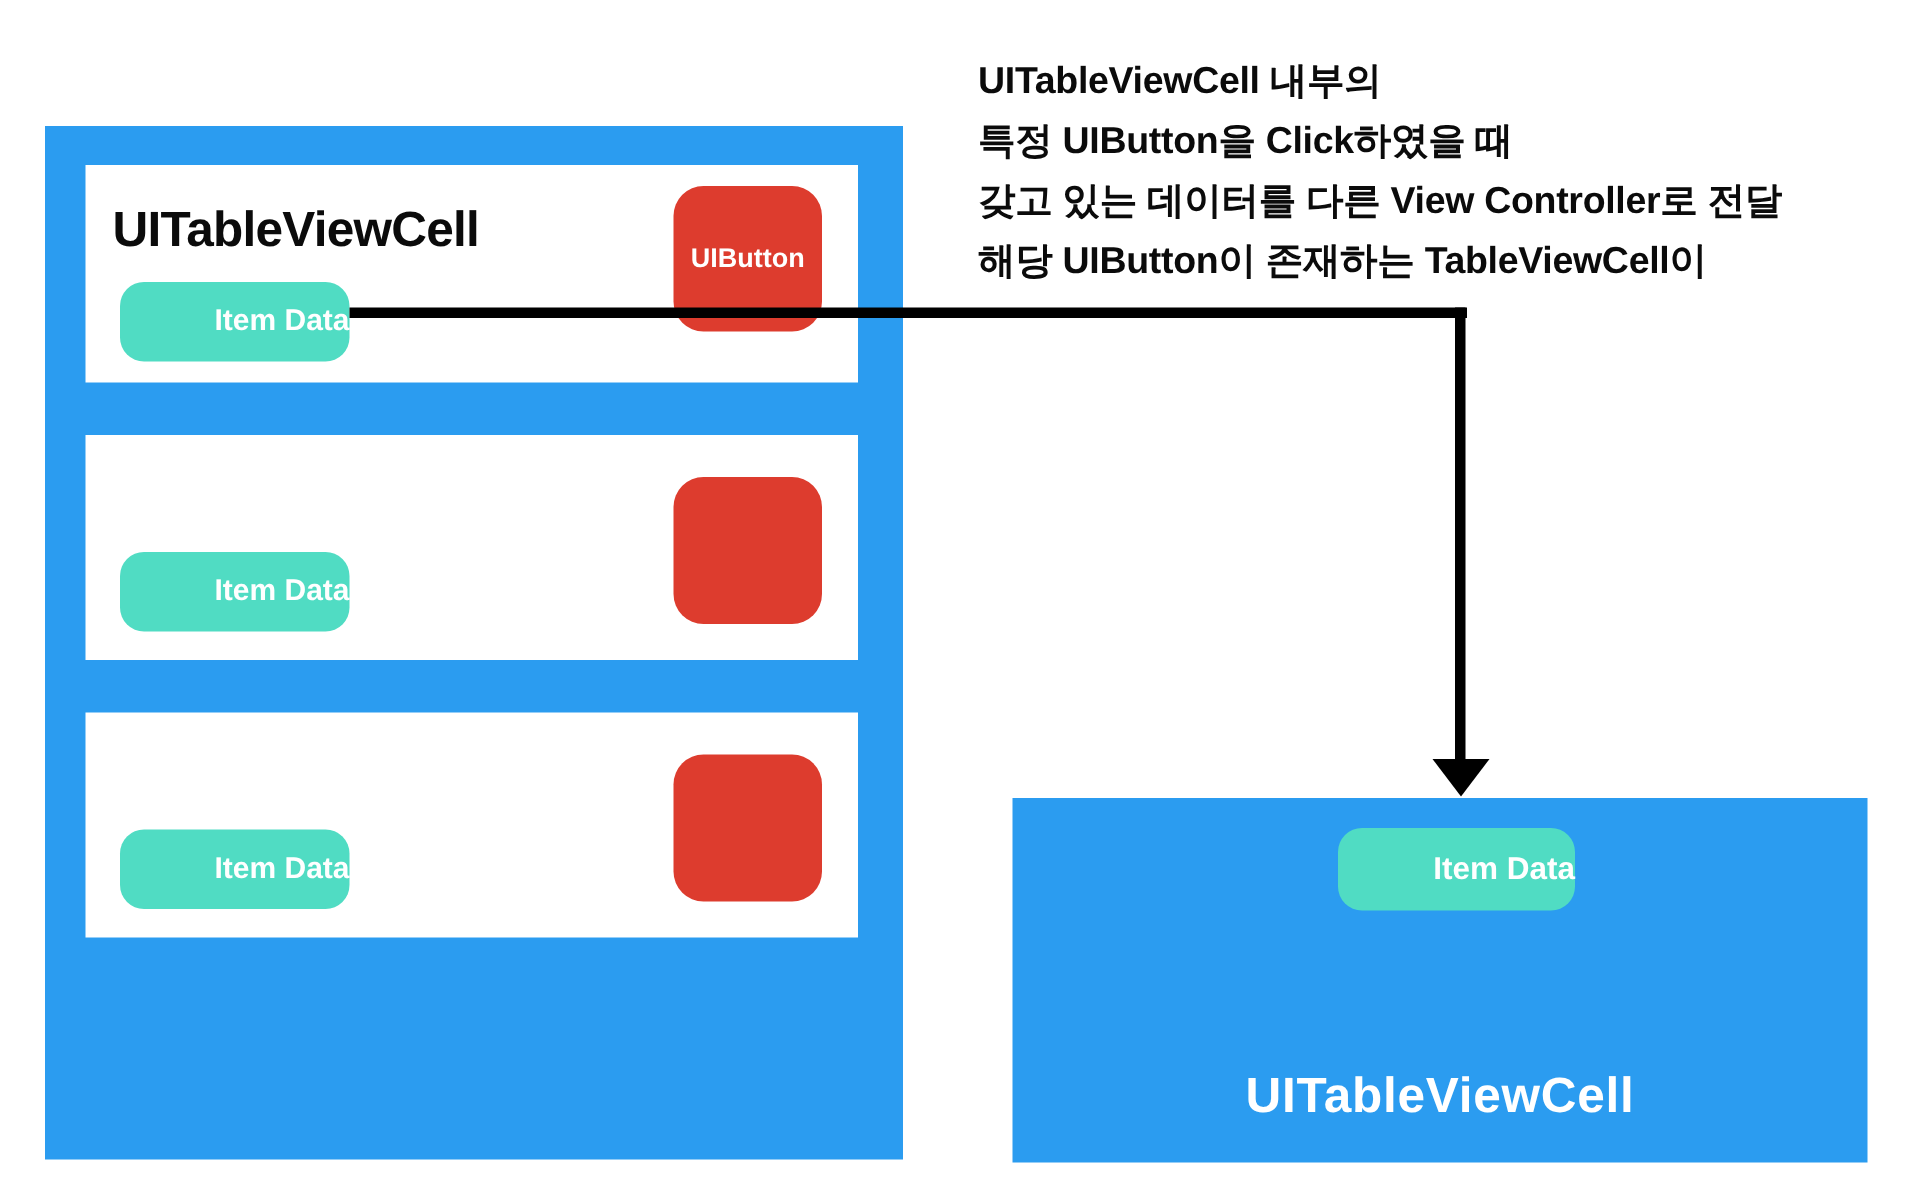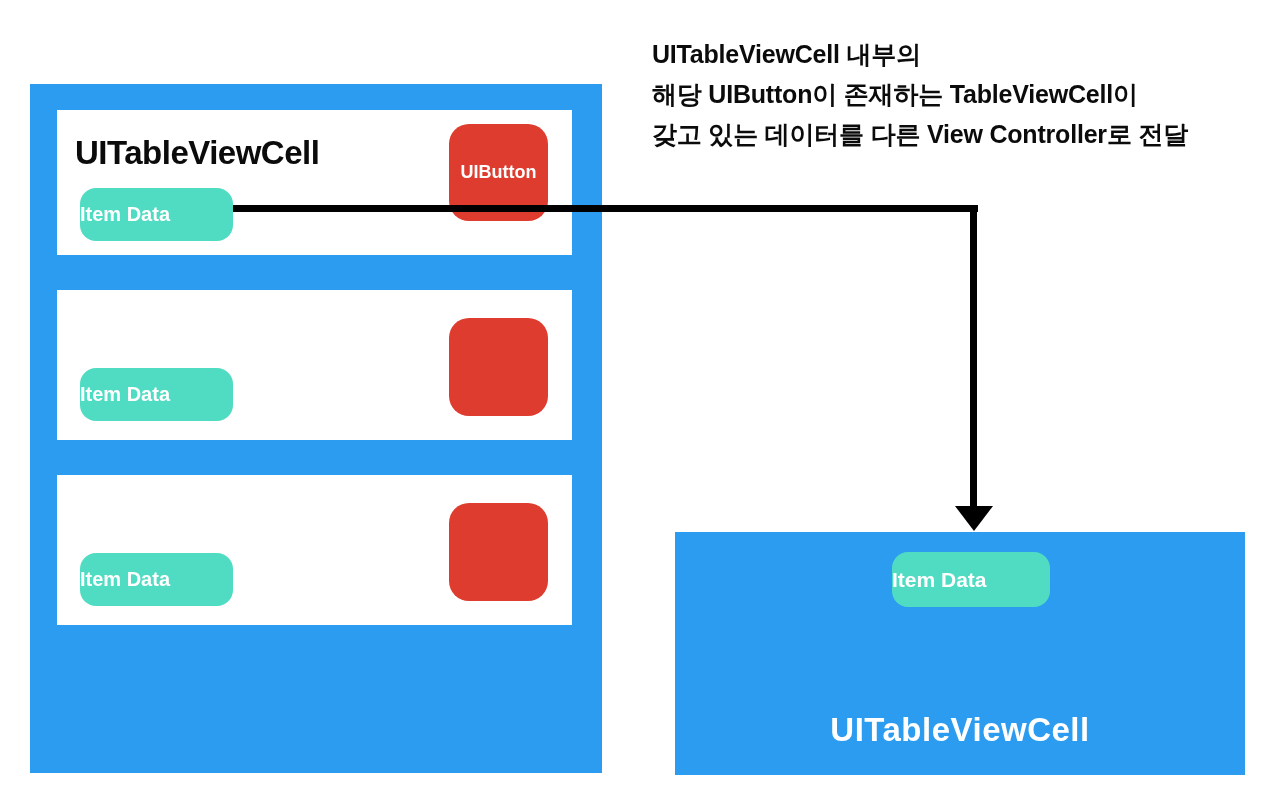--- a/index.html
+++ b/index.html
@@ -66,21 +66,21 @@
 
   
   .badge {
     background: var(--teal);
     border-radius: 16px;
     color: #ffffff;
     font-weight: bold;
     font-size: 20px;
     display: flex;
     align-items: center;
-    justify-content: flex-start;
+    justify-content: flex-end;
     white-space: nowrap;
   }
   .cell-badge { left: 23px; top: 78px; width: 153px; height: 53px; }
   #vc-badge   { left: 217px; top: 20px; width: 158px; height: 55px; font-size: 21px; }
 
   
   .redbtn {
     background: var(--red);
     border-radius: 20px;
     display: flex;
@@ -150,17 +150,18 @@
     </div>
     <div class="abs box-label">UITableViewCell</div>
   </div>
 
   <div id="arrow-h" class="abs arrow-part"></div>
   <div id="arrow-v" class="abs arrow-part"></div>
   <div id="arrow-head" class="abs"></div>
 
   <div class="abs annotation">
     <div>UITableViewCell 내부의</div>
+    <div>특정 UIButton을 Click하였을 때</div>
+    <div>갖고 있는 데이터를 다른 View Controller로 전달</div>
     <div>해당 UIButton이 존재하는 TableViewCell이</div>
-    <div>갖고 있는 데이터를 다른 View Controller로 전달</div>
   </div>
 
 </div>
 
 </body></html>

